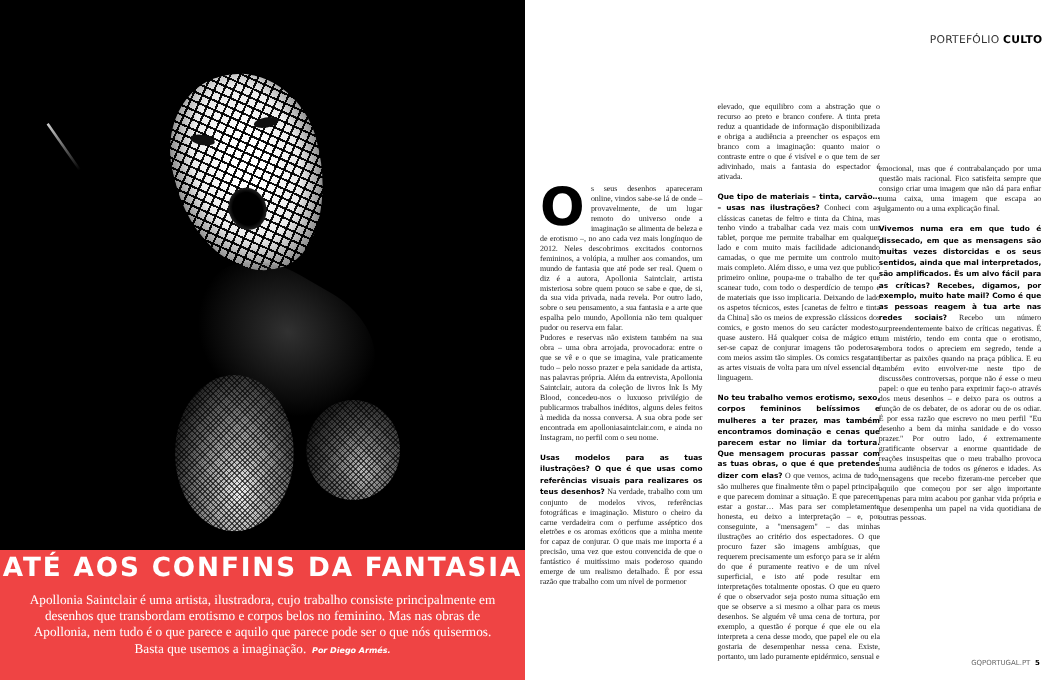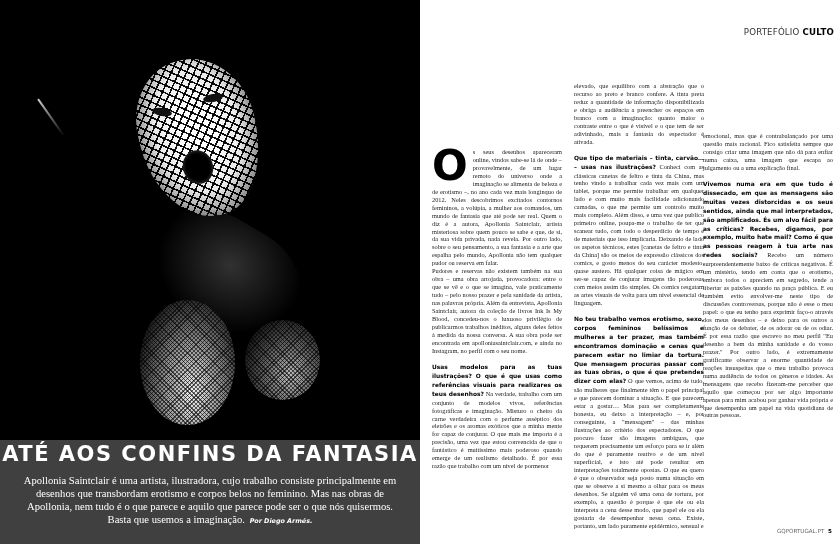--- a/index.html
+++ b/index.html
@@ -1,20 +1,20 @@
 <!DOCTYPE html>
 <html><head>
 <meta charset="utf-8">
 <style>
   * { box-sizing: border-box; margin: 0; padding: 0; }
   html, body { width: 840px; height: 544px; overflow: hidden; background: #fff; }
   body { position: relative; font-family: "Liberation Serif", "DejaVu Serif", serif; color: #111; }
 
   
-  .left-page { position: absolute; left: 0; top: 0; width: 420px; height: 544px; background: #404040; overflow: hidden; }
+  .left-page { position: absolute; left: 0; top: 0; width: 420px; height: 544px; background: #ef4444; overflow: hidden; }
   .artwork { position: absolute; left: 0; top: 0; width: 420px; height: 440px; background: #000; overflow: hidden; }
   .art-face {
     position: absolute; left: 140px; top: 58px; width: 118px; height: 160px;
     border-radius: 48% 52% 46% 54% / 42% 44% 58% 56%;
     background:
       repeating-linear-gradient(38deg, rgba(0,0,0,0.85) 0 1.6px, transparent 1.6px 7px),
       repeating-linear-gradient(-52deg, rgba(0,0,0,0.85) 0 1.6px, transparent 1.6px 7px),
       radial-gradient(ellipse at 50% 45%, #f4f4f4 0%, #d8d8d8 50%, #6a6a6a 80%, #000 100%);
     transform: rotate(-14deg);
     filter: contrast(1.2);

